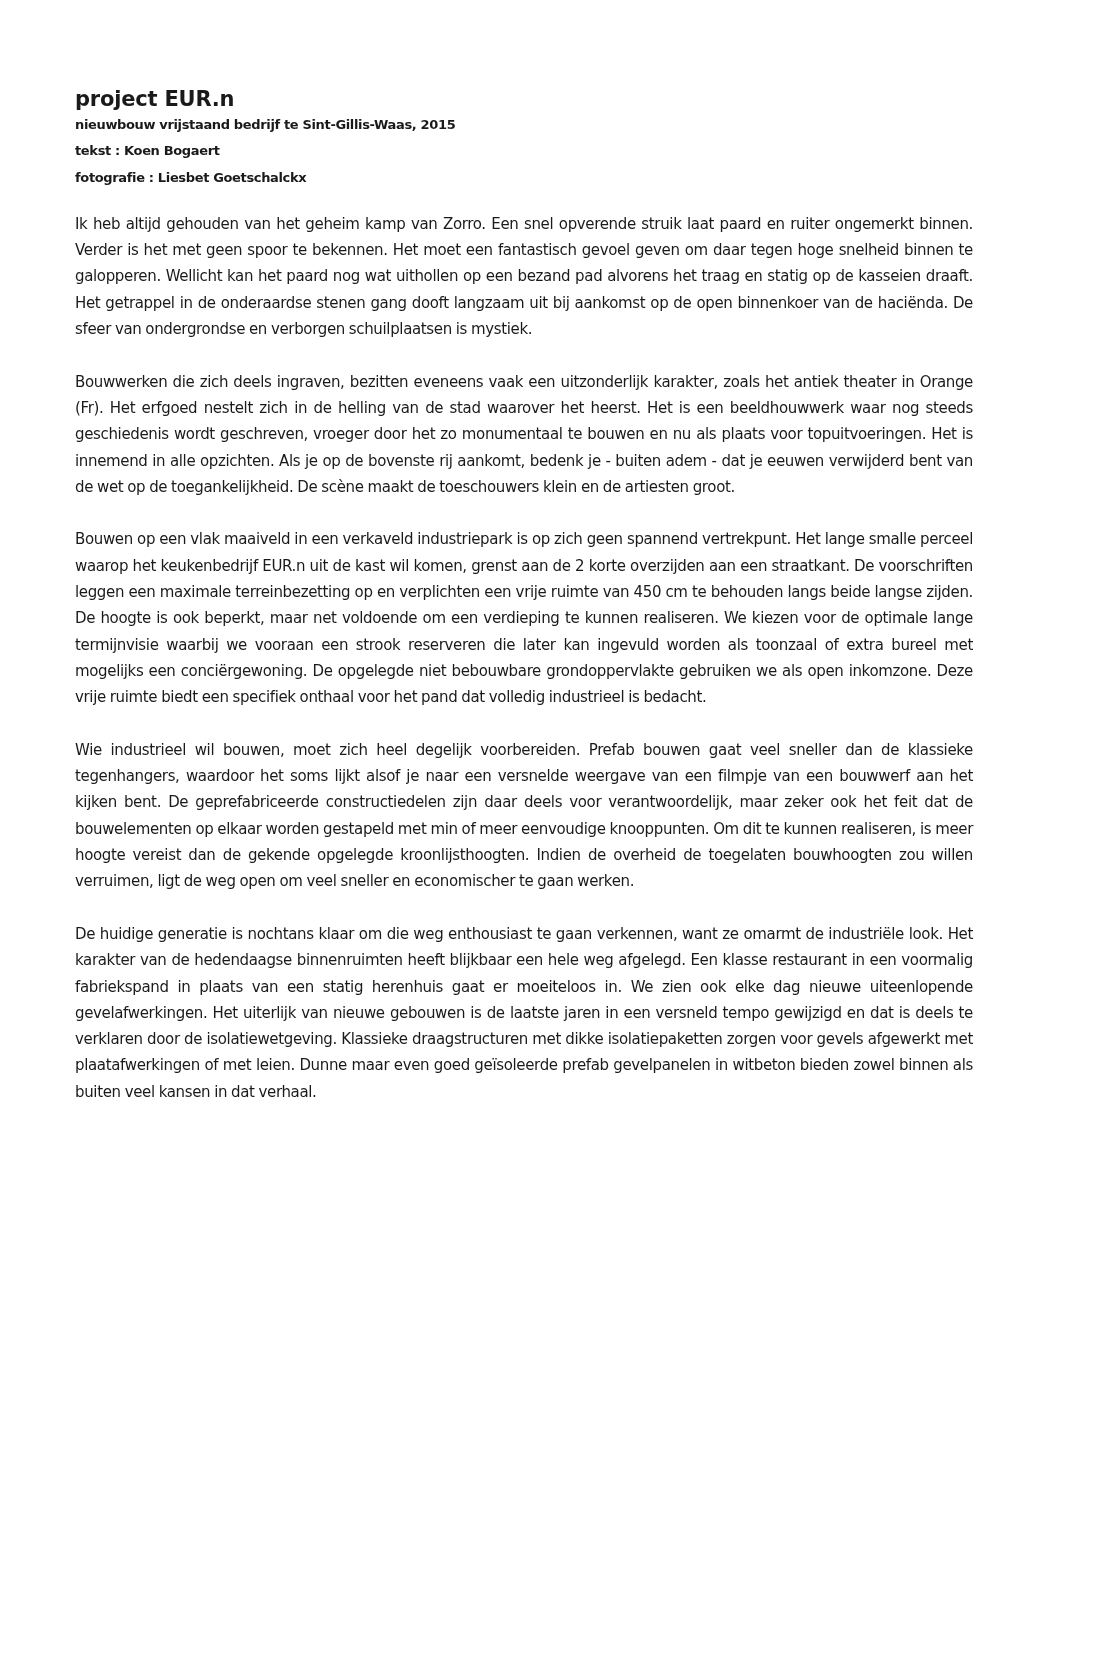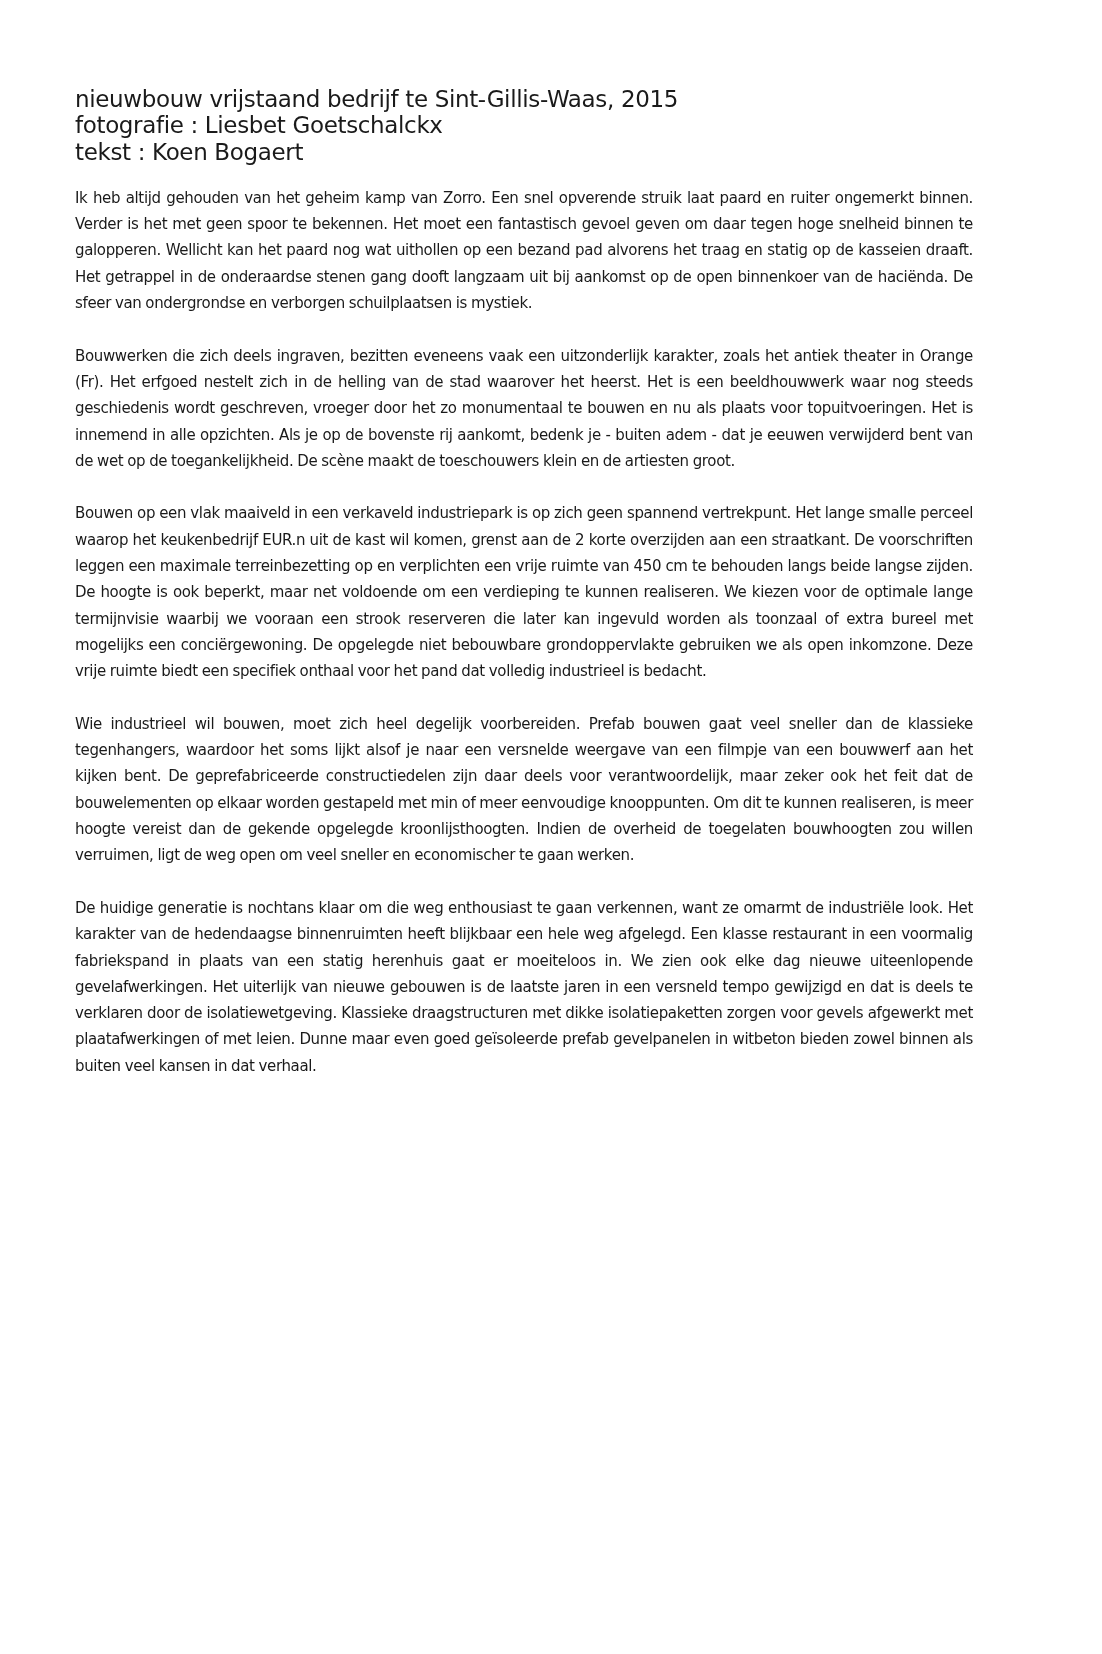--- a/index.html
+++ b/index.html
@@ -25,45 +25,46 @@
       margin: 0 0 20px 0;
     }
     .title {
       font-weight: bold;
       font-size: 21px;
       line-height: 26px;
       margin: 0;
       letter-spacing: -0.2px;
     }
     .meta-line {
-      font-size: 23px;
+      font-size: 13px;
       line-height: 26.3px;
       margin: 0;
-      font-weight: normal;
+      font-weight: bold;
       letter-spacing: -0.35px;
       white-space: nowrap;
     }
     .para {
       font-size: 15px;
       line-height: 26.3px;
       margin: 0 0 26.3px 0;
       text-align: justify;
       text-align-last: left;
       letter-spacing: -0.35px;
       word-spacing: -0.5px;
     }
   </style>
 </head>
 <body>
 
 <div class="page">
   <div class="header">
+    <h1 class="title">project EUR.n</h1>
     <p class="meta-line">nieuwbouw vrijstaand bedrijf te Sint-Gillis-Waas, 2015</p>
+    <p class="meta-line">tekst : Koen Bogaert</p>
     <p class="meta-line">fotografie : Liesbet Goetschalckx</p>
-    <p class="meta-line">tekst : Koen Bogaert</p>
   </div>
 
   <div class="article-body">
     <p class="para">Ik heb altijd gehouden van het geheim kamp van Zorro. Een snel opverende struik laat paard en ruiter ongemerkt binnen. Verder is het met geen spoor te bekennen. Het moet een fantastisch gevoel geven om daar tegen hoge snelheid binnen te galopperen. Wellicht kan het paard nog wat uithollen op een bezand pad alvorens het traag en statig op de kasseien draaft. Het getrappel in de onderaardse stenen gang dooft langzaam uit bij aankomst op de open binnenkoer van de haciënda. De sfeer van ondergrondse en verborgen schuilplaatsen is mystiek.</p>
     <p class="para">Bouwwerken die zich deels ingraven, bezitten eveneens vaak een uitzonderlijk karakter, zoals het antiek theater in Orange (Fr). Het erfgoed nestelt zich in de helling van de stad waarover het heerst. Het is een beeldhouwwerk waar nog steeds geschiedenis wordt geschreven, vroeger door het zo monumentaal te bouwen en nu als plaats voor topuitvoeringen. Het is innemend in alle opzichten. Als je op de bovenste rij aankomt, bedenk je - buiten adem - dat je eeuwen verwijderd bent van de wet op de toegankelijkheid. De scène maakt de toeschouwers klein en de artiesten groot.</p>
     <p class="para">Bouwen op een vlak maaiveld in een verkaveld industriepark is op zich geen spannend vertrekpunt. Het lange smalle perceel waarop het keukenbedrijf EUR.n uit de kast wil komen, grenst aan de 2 korte  overzijden aan een straatkant. De voorschriften leggen een maximale terreinbezetting op en verplichten een vrije ruimte van 450 cm te behouden langs beide langse zijden. De hoogte is ook beperkt, maar net voldoende om een verdieping te kunnen realiseren. We kiezen voor de optimale lange termijnvisie waarbij we vooraan een strook reserveren die later kan ingevuld worden als toonzaal of extra bureel met mogelijks een conciërgewoning. De opgelegde niet bebouwbare grondoppervlakte gebruiken we als open inkomzone. Deze vrije ruimte biedt een specifiek onthaal voor het pand dat volledig industrieel is bedacht.</p>
     <p class="para">Wie industrieel wil bouwen, moet zich heel degelijk voorbereiden. Prefab bouwen gaat veel sneller dan de klassieke tegenhangers, waardoor het soms lijkt alsof je naar een versnelde weergave van een filmpje van een bouwwerf aan het kijken bent. De geprefabriceerde constructiedelen zijn daar deels voor verantwoordelijk, maar zeker ook het feit dat de bouwelementen op elkaar worden gestapeld met min of meer eenvoudige knooppunten. Om dit te kunnen realiseren, is meer hoogte vereist dan de gekende opgelegde kroonlijsthoogten. Indien de overheid de toegelaten bouwhoogten zou willen verruimen, ligt de weg open om veel sneller en economischer te gaan werken.</p>
     <p class="para">De huidige generatie is nochtans klaar om die weg enthousiast te gaan verkennen, want ze omarmt de industriële look. Het karakter van de hedendaagse binnenruimten heeft blijkbaar een hele weg afgelegd. Een klasse restaurant in een voormalig fabriekspand in plaats van een statig herenhuis gaat er moeiteloos in. We zien ook elke dag nieuwe uiteenlopende gevelafwerkingen. Het uiterlijk van nieuwe gebouwen is de laatste jaren in een versneld tempo gewijzigd en dat is deels te verklaren door de isolatiewetgeving. Klassieke draagstructuren met dikke isolatiepaketten zorgen voor gevels afgewerkt met plaatafwerkingen of met leien. Dunne maar even goed geïsoleerde prefab gevelpanelen in witbeton bieden zowel binnen als buiten veel kansen in dat verhaal.</p>
   </div>
 </div>

